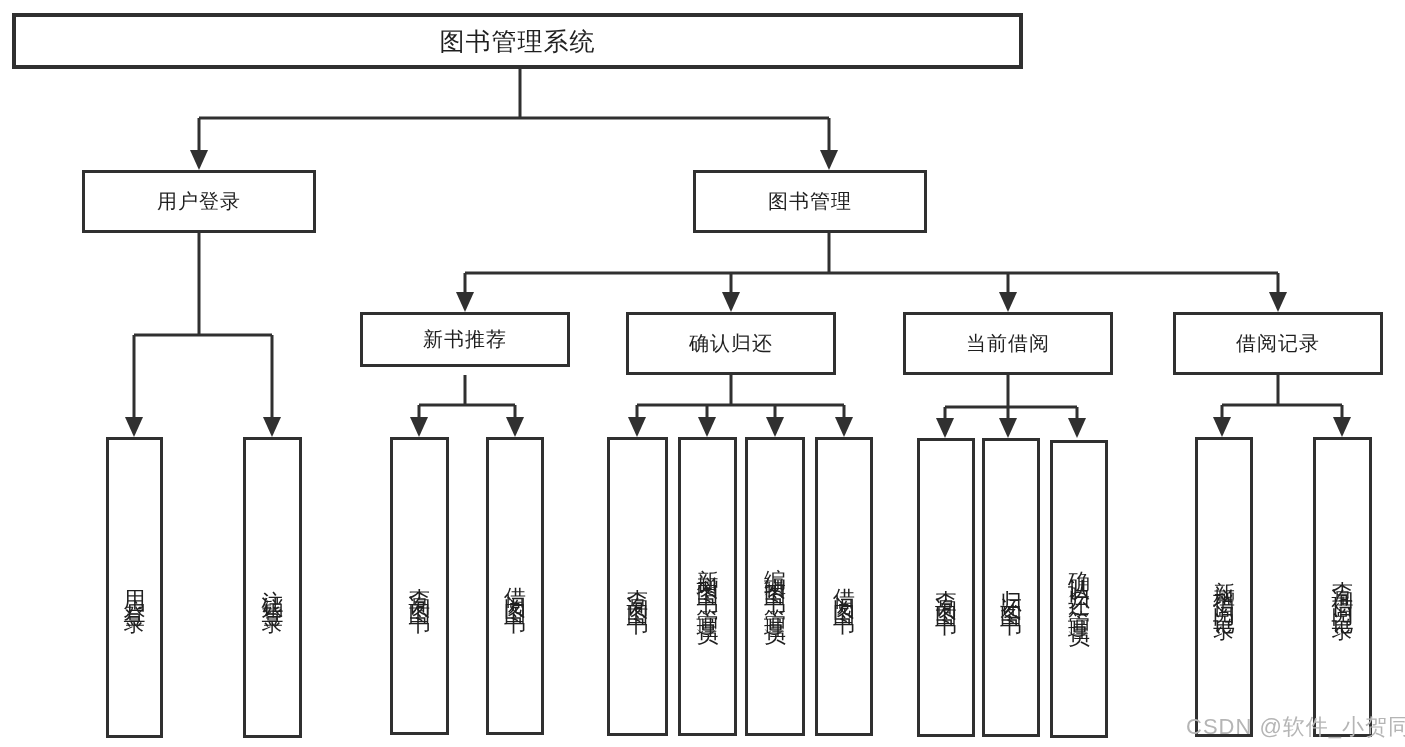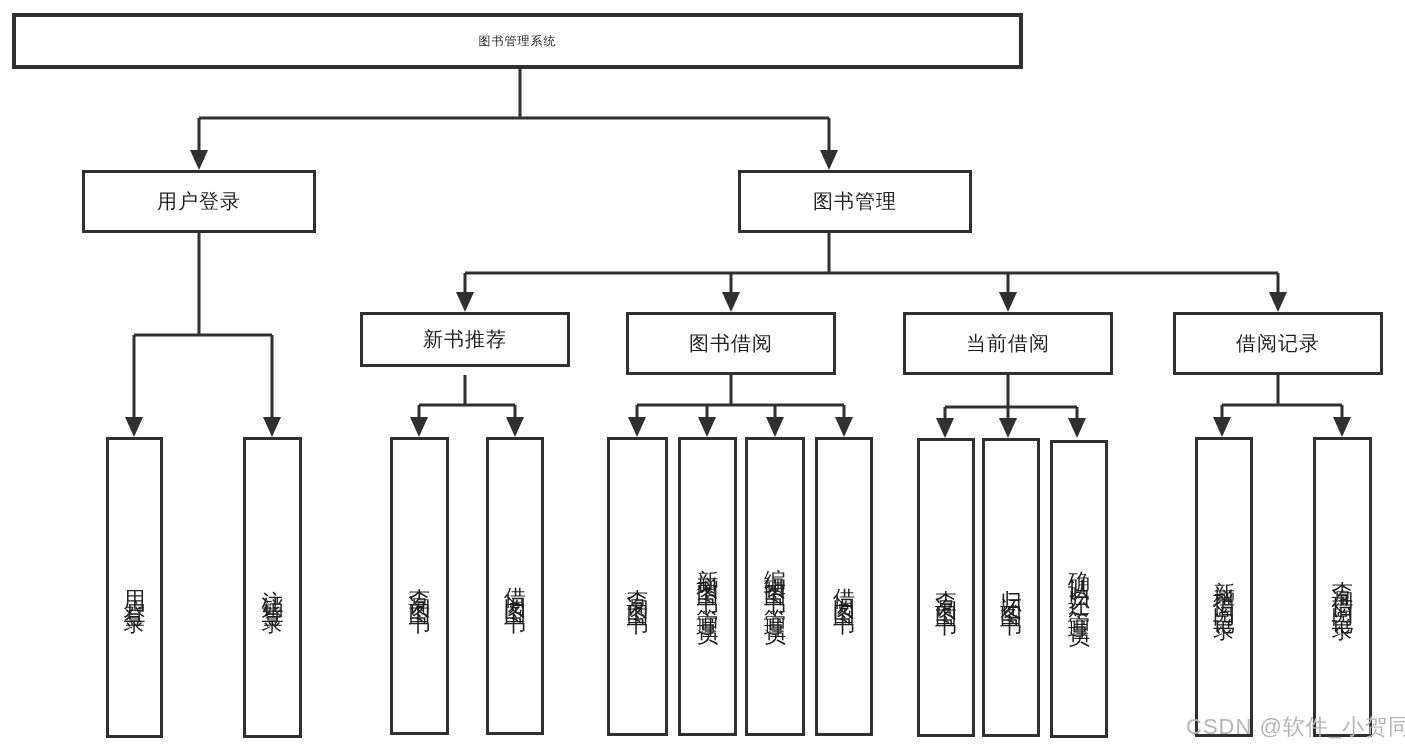--- a/index.html
+++ b/index.html
@@ -23,39 +23,39 @@
     box-sizing: border-box;
     border: 3px solid #303030;
     background: #ffffff;
     display: flex;
     align-items: center;
     justify-content: center;
     font-size: 20px;
     letter-spacing: 1px;
     white-space: nowrap;
   }
-  .node.root { border-width: 4px; font-size: 12px; }
+  .node.root { border-width: 4px; font-size: 25px; }
   .leaf {
     position: absolute;
     box-sizing: border-box;
     border: 3px solid #303030;
     background: #ffffff;
     display: flex;
     align-items: center;
     justify-content: center;
     writing-mode: vertical-rl;
     text-orientation: mixed;
     font-size: 22px;
     letter-spacing: 8px;
     line-height: 1;
   }
   
   .b-root   { left: 12px;  top: 13px;  width: 1011px; height: 56px; }
   .b-ulogin { left: 82px;  top: 170px; width: 234px;  height: 63px; }
-  .b-bmgmt  { left: 738px; top: 170px; width: 234px;  height: 63px; }
+  .b-bmgmt  { left: 693px; top: 170px; width: 234px;  height: 63px; }
   .b-newrec { left: 360px; top: 312px; width: 210px;  height: 55px; }
   .b-borrow { left: 626px; top: 312px; width: 210px;  height: 63px; }
   .b-curr   { left: 903px; top: 312px; width: 210px;  height: 63px; }
   .b-record { left: 1173px;top: 312px; width: 210px;  height: 63px; }
 
   .l-ul1 { left: 106px;  top: 437px; width: 57px; height: 301px; }
   .l-ul2 { left: 243px;  top: 437px; width: 59px; height: 301px; }
   .l-nb1 { left: 390px;  top: 437px; width: 59px; height: 298px; }
   .l-nb2 { left: 486px;  top: 437px; width: 58px; height: 298px; }
   .l-bb1 { left: 607px;  top: 437px; width: 61px; height: 299px; }
@@ -123,21 +123,21 @@
       <path d="M1333,417 L1351,417 L1342,437 Z"></path>
     </g>
   </svg>
 
   <div class="node root b-root">图书管理系统</div>
 
   <div class="node b-ulogin">用户登录</div>
   <div class="node b-bmgmt">图书管理</div>
 
   <div class="node b-newrec">新书推荐</div>
-  <div class="node b-borrow">图书借阅</div>
+  <div class="node b-borrow">确认归还</div>
   <div class="node b-curr">当前借阅</div>
   <div class="node b-record">借阅记录</div>
 
   <div class="leaf l-ul1">用户登录</div>
   <div class="leaf l-ul2">注销登录</div>
 
   <div class="leaf l-nb1">查询图书</div>
   <div class="leaf l-nb2">借阅图书</div>
 
   <div class="leaf l-bb1">查询图书</div>

